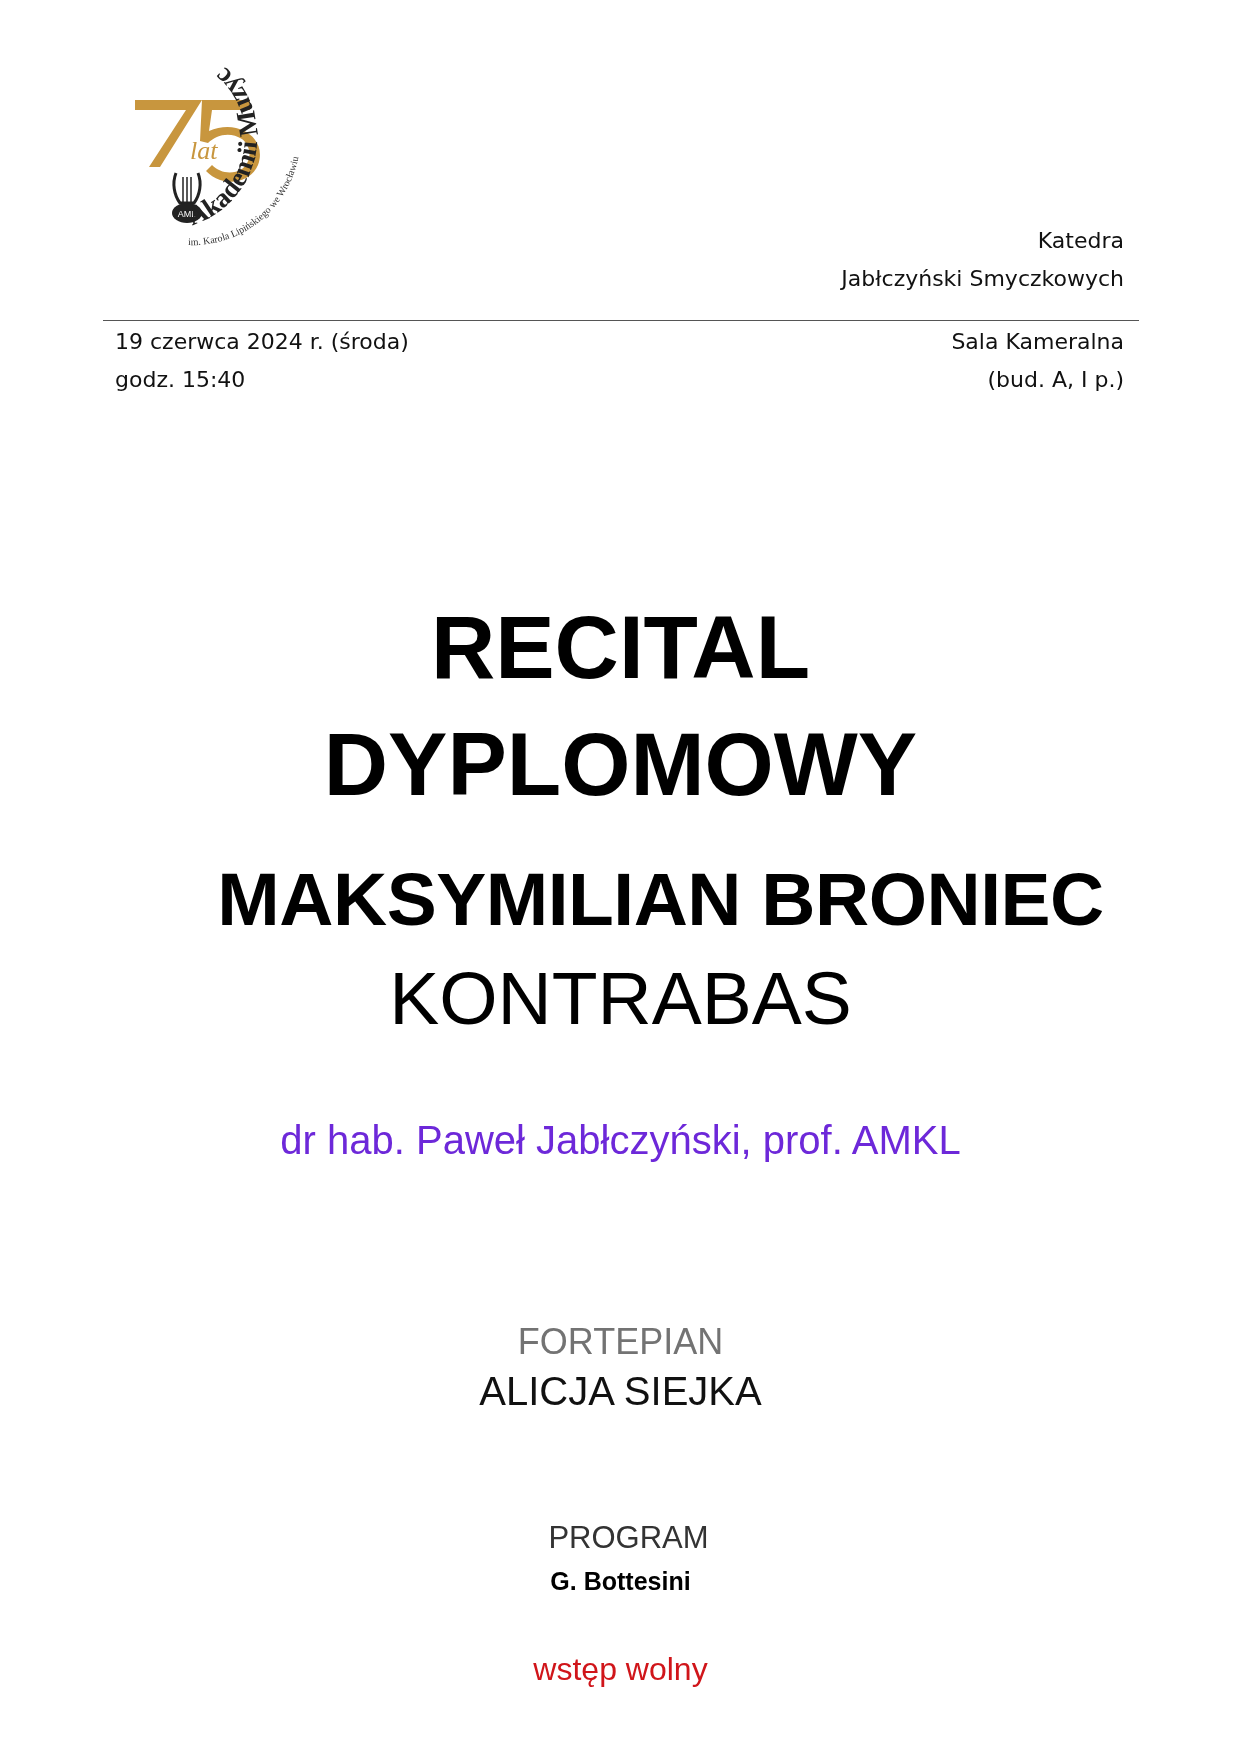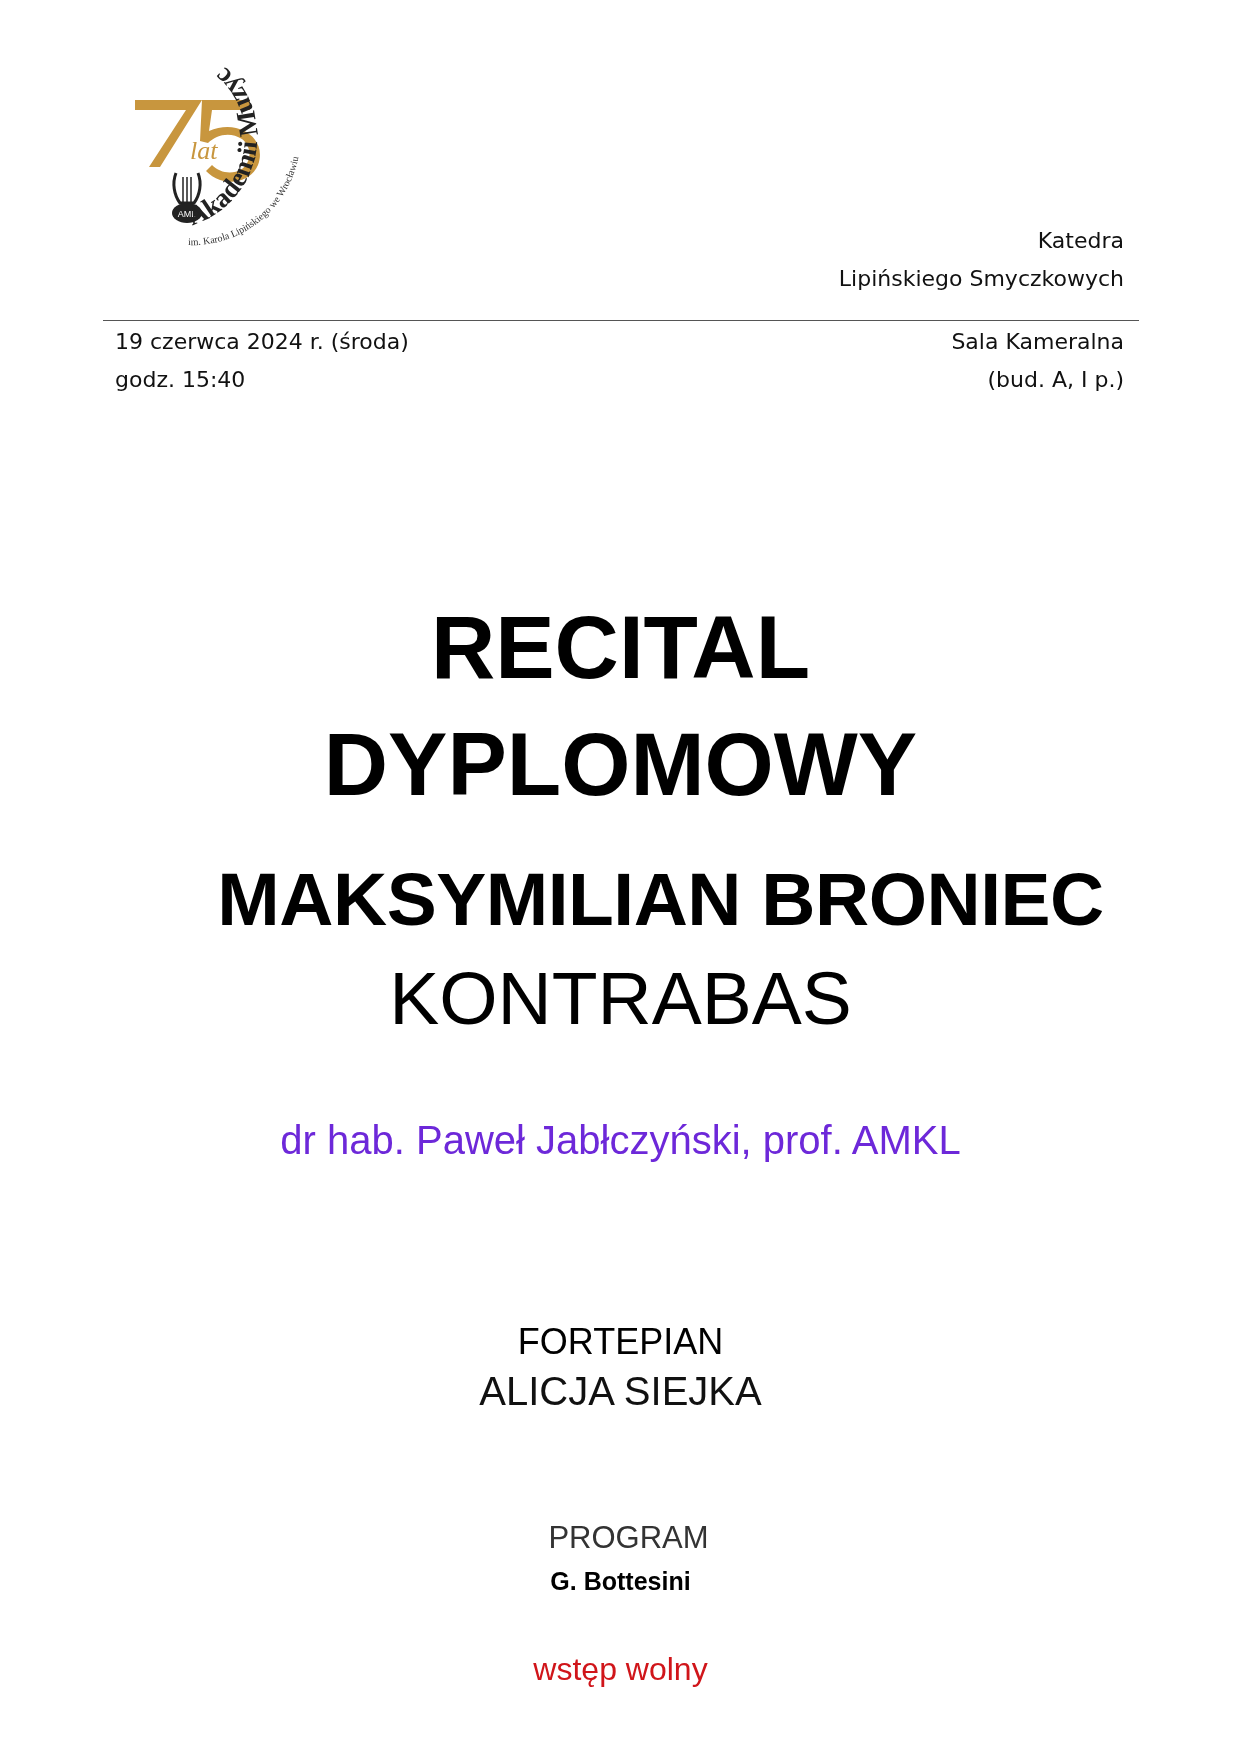--- a/index.html
+++ b/index.html
@@ -39,21 +39,21 @@
       <textPath href="#arcMain">Akademii Muzycznej</textPath>
     </text>
     <text font-family="Liberation Serif, serif" font-size="10" fill="#333">
       <textPath href="#arcSub">im. Karola Lipińskiego we Wrocławiu</textPath>
     </text>
   </svg>
 </div>
 
 <div class="abs hdr right" style="right:117px; top:222px;">
   <div>Katedra</div>
-  <div>Lipińskiego Smyczkowych</div>
+  <div>Jabłczyński Smyczkowych</div>
 </div>
 
 <div id="divider" class="abs"></div>
 
 <div class="abs hdr" style="left:115px; top:323px;">
   <div>19 czerwca 2024 r. (środa)</div>
   <div>godz. 15:40</div>
 </div>
 
 <div class="abs hdr right" style="right:117px; top:323px;">
@@ -62,19 +62,19 @@
 </div>
 
 <div class="center" style="top:597px; font-size:89px; font-weight:bold; line-height:100px;">RECITAL</div>
 <div class="center" style="top:714px; font-size:89px; font-weight:bold; line-height:100px;">DYPLOMOWY</div>
 
 <div class="center" style="top:857px; font-size:75px; font-weight:bold; line-height:85px; letter-spacing:-0.5px;padding-left:40px;">MAKSYMILIAN BRONIEC</div>
 <div class="center" style="top:956px; font-size:75px; line-height:85px;">KONTRABAS</div>
 
 <div class="center" style="top:1115px; font-size:40px; line-height:50px; color:#6d28d9;">dr hab. Paweł Jabłczyński, prof. AMKL</div>
 
-<div class="center" style="top:1318px; font-size:36px; line-height:48px; color:#000000;">FORTEPIAN</div>
+<div class="center" style="top:1318px; font-size:36px; line-height:48px; color:#737373;">FORTEPIAN</div>
 <div class="center" style="top:1367px; font-size:40px; line-height:48px; color:#111;">ALICJA SIEJKA</div>
 
 <div class="center" style="top:1518px; font-size:31px; line-height:40px; color:#333;padding-left:8px;">PROGRAM</div>
 <div class="center" style="top:1561px; font-size:25px; font-weight:bold; line-height:40px;">G. Bottesini</div>
 
 <div class="center" style="top:1648px; font-size:32px; line-height:42px; color:#d0151a;">wstęp wolny</div>
 
 </body></html>

